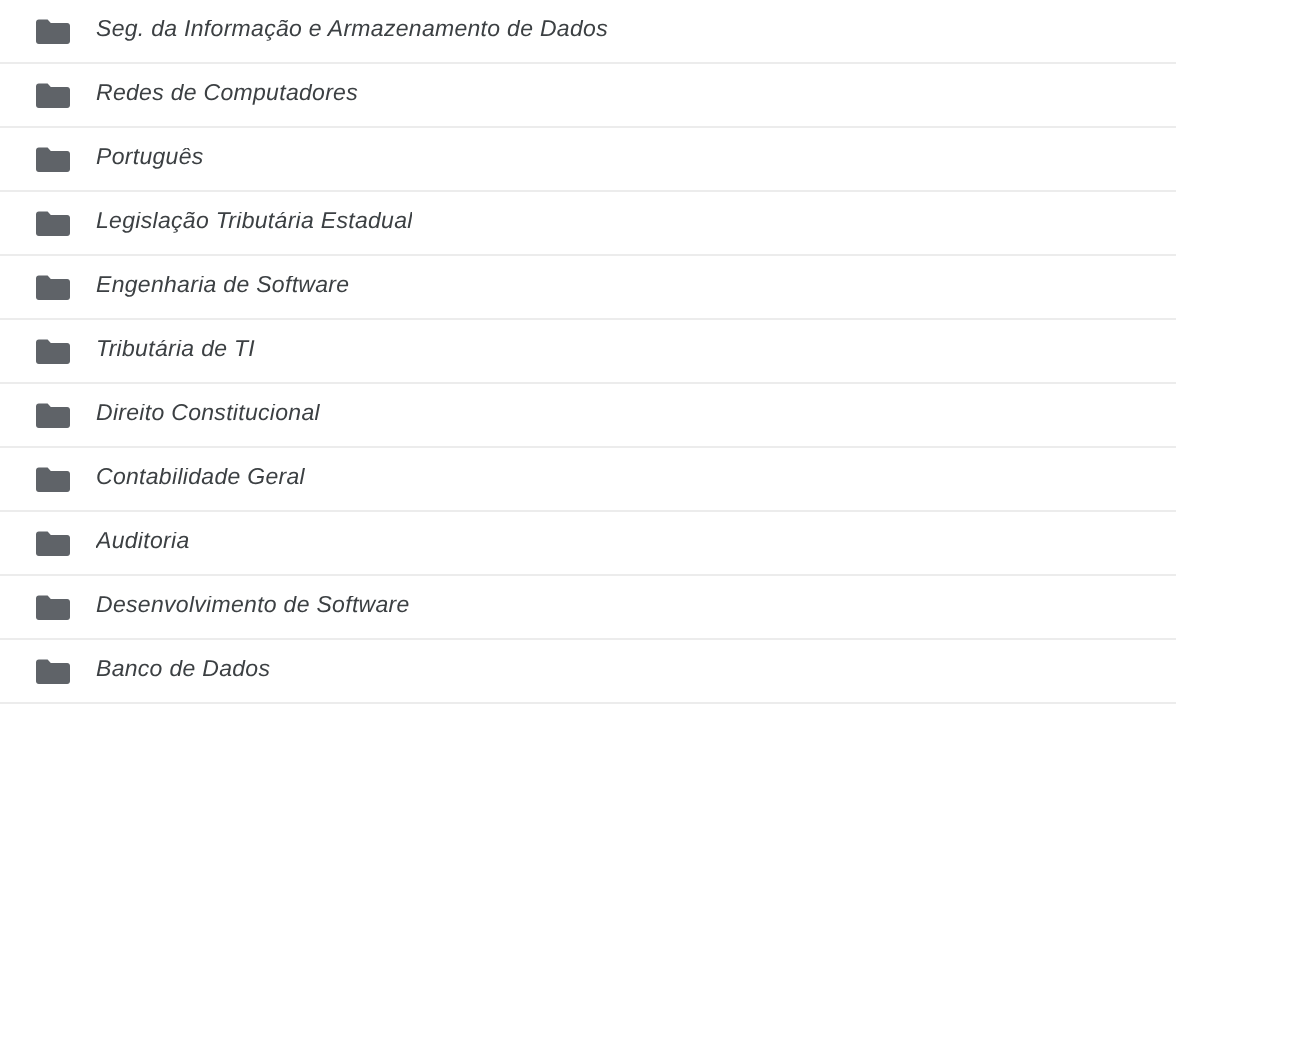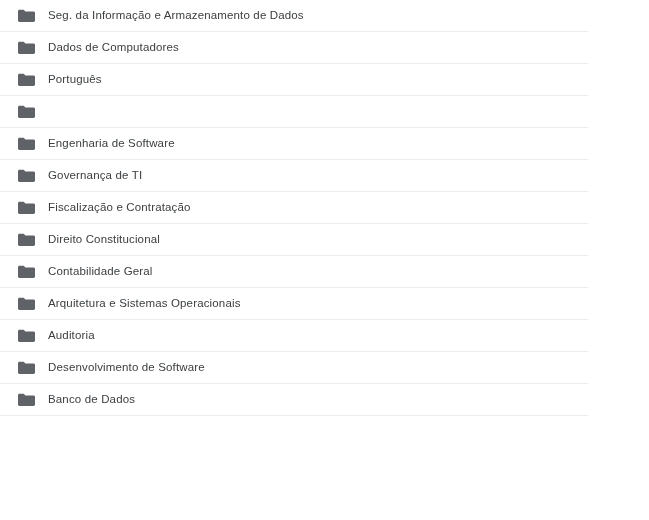--- a/index.html
+++ b/index.html
@@ -11,20 +11,21 @@
     width: 649px;
     height: 520px;
     overflow: hidden;
     font-family: "Liberation Sans", sans-serif;
     -webkit-font-smoothing: antialiased;
   }
   .folder-list {
     width: 588px;
     padding-top: 0px;
     box-sizing: border-box;
+    font-style: italic;
   }
   .folder-row {
     display: flex;
     align-items: center;
     height: 32px;
     box-sizing: border-box;
     border-bottom: 1px solid #ececec;
     background: #ffffff;
     cursor: pointer;
   }
@@ -55,80 +56,69 @@
     <svg class="folder-icon" viewBox="0 0 17 14">
         <path d="M0 2.2C0 1.4.6.8 1.4.8h4.4l1.6 1.7h8.2c.8 0 1.4.6 1.4 1.4v7.7c0 .8-.6 1.4-1.4 1.4H1.4C.6 13 0 12.4 0 11.6V2.2z" fill="#5f6368"></path>
       </svg>
     <span class="folder-label">Seg. da Informação e Armazenamento de Dados</span>
   </div>
 
   <div class="folder-row">
     <svg class="folder-icon" viewBox="0 0 17 14">
         <path d="M0 2.2C0 1.4.6.8 1.4.8h4.4l1.6 1.7h8.2c.8 0 1.4.6 1.4 1.4v7.7c0 .8-.6 1.4-1.4 1.4H1.4C.6 13 0 12.4 0 11.6V2.2z" fill="#5f6368"></path>
       </svg>
-    <span class="folder-label">Dados de Computadores</span>
+    <span class="folder-label">Redes de Computadores</span>
   </div>
 
   <div class="folder-row">
     <svg class="folder-icon" viewBox="0 0 17 14">
         <path d="M0 2.2C0 1.4.6.8 1.4.8h4.4l1.6 1.7h8.2c.8 0 1.4.6 1.4 1.4v7.7c0 .8-.6 1.4-1.4 1.4H1.4C.6 13 0 12.4 0 11.6V2.2z" fill="#5f6368"></path>
       </svg>
     <span class="folder-label">Português</span>
   </div>
 
 
   <div class="folder-row">
     <svg class="folder-icon" viewBox="0 0 17 14">
         <path d="M0 2.2C0 1.4.6.8 1.4.8h4.4l1.6 1.7h8.2c.8 0 1.4.6 1.4 1.4v7.7c0 .8-.6 1.4-1.4 1.4H1.4C.6 13 0 12.4 0 11.6V2.2z" fill="#5f6368"></path>
       </svg>
+    <span class="folder-label">Legislação Tributária Estadual</span>
   </div>
 
   <div class="folder-row">
     <svg class="folder-icon" viewBox="0 0 17 14">
         <path d="M0 2.2C0 1.4.6.8 1.4.8h4.4l1.6 1.7h8.2c.8 0 1.4.6 1.4 1.4v7.7c0 .8-.6 1.4-1.4 1.4H1.4C.6 13 0 12.4 0 11.6V2.2z" fill="#5f6368"></path>
       </svg>
     <span class="folder-label">Engenharia de Software</span>
   </div>
 
   <div class="folder-row">
     <svg class="folder-icon" viewBox="0 0 17 14">
         <path d="M0 2.2C0 1.4.6.8 1.4.8h4.4l1.6 1.7h8.2c.8 0 1.4.6 1.4 1.4v7.7c0 .8-.6 1.4-1.4 1.4H1.4C.6 13 0 12.4 0 11.6V2.2z" fill="#5f6368"></path>
       </svg>
-    <span class="folder-label">Governança de TI</span>
+    <span class="folder-label">Tributária de TI</span>
   </div>
 
 
-  <div class="folder-row">
-    <svg class="folder-icon" viewBox="0 0 17 14">
-        <path d="M0 2.2C0 1.4.6.8 1.4.8h4.4l1.6 1.7h8.2c.8 0 1.4.6 1.4 1.4v7.7c0 .8-.6 1.4-1.4 1.4H1.4C.6 13 0 12.4 0 11.6V2.2z" fill="#5f6368"></path>
-      </svg>
-    <span class="folder-label">Fiscalização e Contratação</span>
-  </div>
 
   <div class="folder-row">
     <svg class="folder-icon" viewBox="0 0 17 14">
         <path d="M0 2.2C0 1.4.6.8 1.4.8h4.4l1.6 1.7h8.2c.8 0 1.4.6 1.4 1.4v7.7c0 .8-.6 1.4-1.4 1.4H1.4C.6 13 0 12.4 0 11.6V2.2z" fill="#5f6368"></path>
       </svg>
     <span class="folder-label">Direito Constitucional</span>
   </div>
 
 
   <div class="folder-row">
     <svg class="folder-icon" viewBox="0 0 17 14">
         <path d="M0 2.2C0 1.4.6.8 1.4.8h4.4l1.6 1.7h8.2c.8 0 1.4.6 1.4 1.4v7.7c0 .8-.6 1.4-1.4 1.4H1.4C.6 13 0 12.4 0 11.6V2.2z" fill="#5f6368"></path>
       </svg>
     <span class="folder-label">Contabilidade Geral</span>
   </div>
 
-  <div class="folder-row">
-    <svg class="folder-icon" viewBox="0 0 17 14">
-        <path d="M0 2.2C0 1.4.6.8 1.4.8h4.4l1.6 1.7h8.2c.8 0 1.4.6 1.4 1.4v7.7c0 .8-.6 1.4-1.4 1.4H1.4C.6 13 0 12.4 0 11.6V2.2z" fill="#5f6368"></path>
-      </svg>
-    <span class="folder-label">Arquitetura e Sistemas Operacionais</span>
-  </div>
 
   <div class="folder-row">
     <svg class="folder-icon" viewBox="0 0 17 14">
         <path d="M0 2.2C0 1.4.6.8 1.4.8h4.4l1.6 1.7h8.2c.8 0 1.4.6 1.4 1.4v7.7c0 .8-.6 1.4-1.4 1.4H1.4C.6 13 0 12.4 0 11.6V2.2z" fill="#5f6368"></path>
       </svg>
     <span class="folder-label">Auditoria</span>
   </div>
 
   <div class="folder-row">
     <svg class="folder-icon" viewBox="0 0 17 14">

